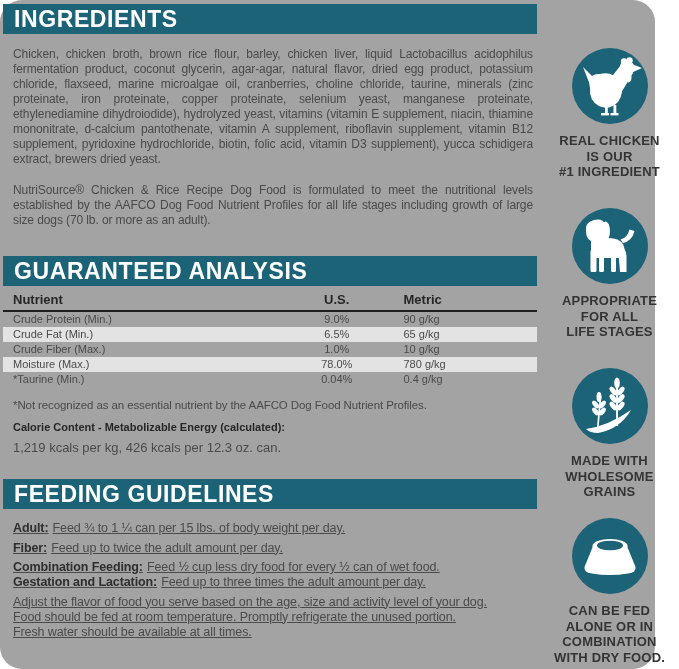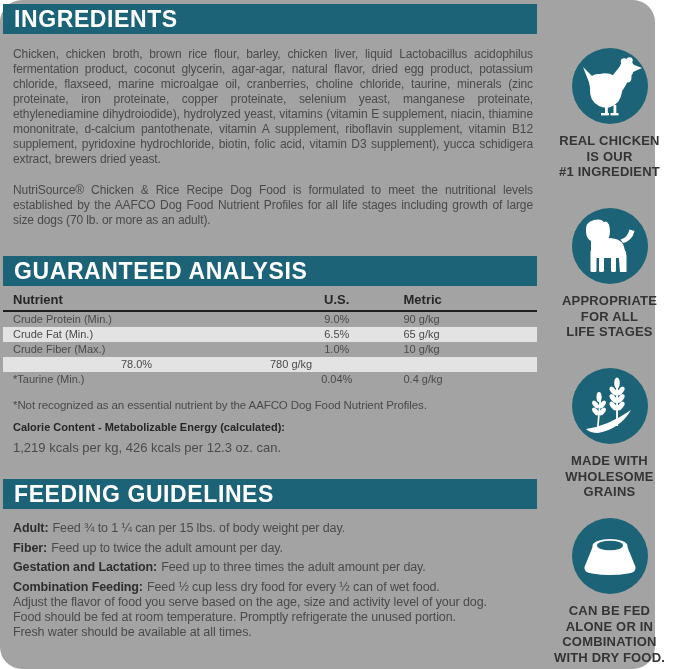--- a/index.html
+++ b/index.html
@@ -41,21 +41,21 @@
   .c-nut { padding-left: 10px; text-align: left; }
   .c-us  { text-align: center; }
   .c-met { padding-right: 16px; }
 
   .footnote { margin: 12px 0 0 10px; font-size: 11.5px; line-height: 13px; letter-spacing: -0.1px; }
   .cal-head { margin: 9px 0 0 10px; font-size: 11px; line-height: 13px; font-weight: bold; color: #262626; }
   .cal-val  { margin: 7px 0 0 10px; font-size: 13px; line-height: 13px; }
 
   
   .feeding { margin: 12px 4px 0 10px; font-size: 12.5px; line-height: 15px; letter-spacing: -0.1px; }
-  .fl { margin-bottom: 0; }
+  .fl { margin-bottom: 0; text-decoration: underline; }
   .fl.gap { margin-bottom: 4.5px; }
   .fl-label { font-weight: bold; color: var(--dark); margin-right: 4px; }
   .fl-label:empty { display: none; }
 
   
   .badge { position: absolute; left: 540px; width: 139px; display: flex; flex-direction: column; align-items: center; }
   .badge-1 { top: 48px; }
   .badge-2 { top: 208px; }
   .badge-3 { top: 368px; }
   .badge-4 { top: 518px; }
@@ -98,20 +98,21 @@
       <div class="c-nut">Crude Fat (Min.)</div>
       <div class="c-us">6.5%</div>
       <div class="c-met">65 g/kg</div>
     </div>
     <div class="ga-row">
       <div class="c-nut">Crude Fiber (Max.)</div>
       <div class="c-us">1.0%</div>
       <div class="c-met">10 g/kg</div>
     </div>
     <div class="ga-row shade">
+      <div class="c-nut">Moisture (Max.)</div>
       <div class="c-us">78.0%</div>
       <div class="c-met">780 g/kg</div>
     </div>
     <div class="ga-row">
       <div class="c-nut">*Taurine (Min.)</div>
       <div class="c-us">0.04%</div>
       <div class="c-met">0.4 g/kg</div>
     </div>
 
     <p class="footnote">*Not recognized as an essential nutrient by the AAFCO Dog Food Nutrient Profiles.</p>
@@ -122,25 +123,25 @@
       <span>FEEDING GUIDELINES</span>
     </div>
 
     <div class="feeding">
       <div class="fl gap">
         <span class="fl-label">Adult:</span><span>Feed ¾ to 1 ¼ can per 15 lbs. of body weight per day.</span>
       </div>
       <div class="fl gap">
         <span class="fl-label">Fiber:</span><span>Feed up to twice the adult amount per day.</span>
       </div>
+      <div class="fl">
+        <span class="fl-label">Combination Feeding:</span><span>Feed ½ cup less dry food for every ½ can of wet food.</span>
+      </div>
       <div class="fl gap">
         <span class="fl-label">Gestation and Lactation:</span><span>Feed up to three times the adult amount per day.</span>
-      </div>
-      <div class="fl">
-        <span class="fl-label">Combination Feeding:</span><span>Feed ½ cup less dry food for every ½ can of wet food.</span>
       </div>
       <div class="fl">
         <span>Adjust the flavor of food you serve based on the age, size and activity level of your dog.</span>
       </div>
       <div class="fl">
         <span>Food should be fed at room temperature. Promptly refrigerate the unused portion.</span>
       </div>
       <div class="fl">
         <span>Fresh water should be available at all times.</span>
       </div>

